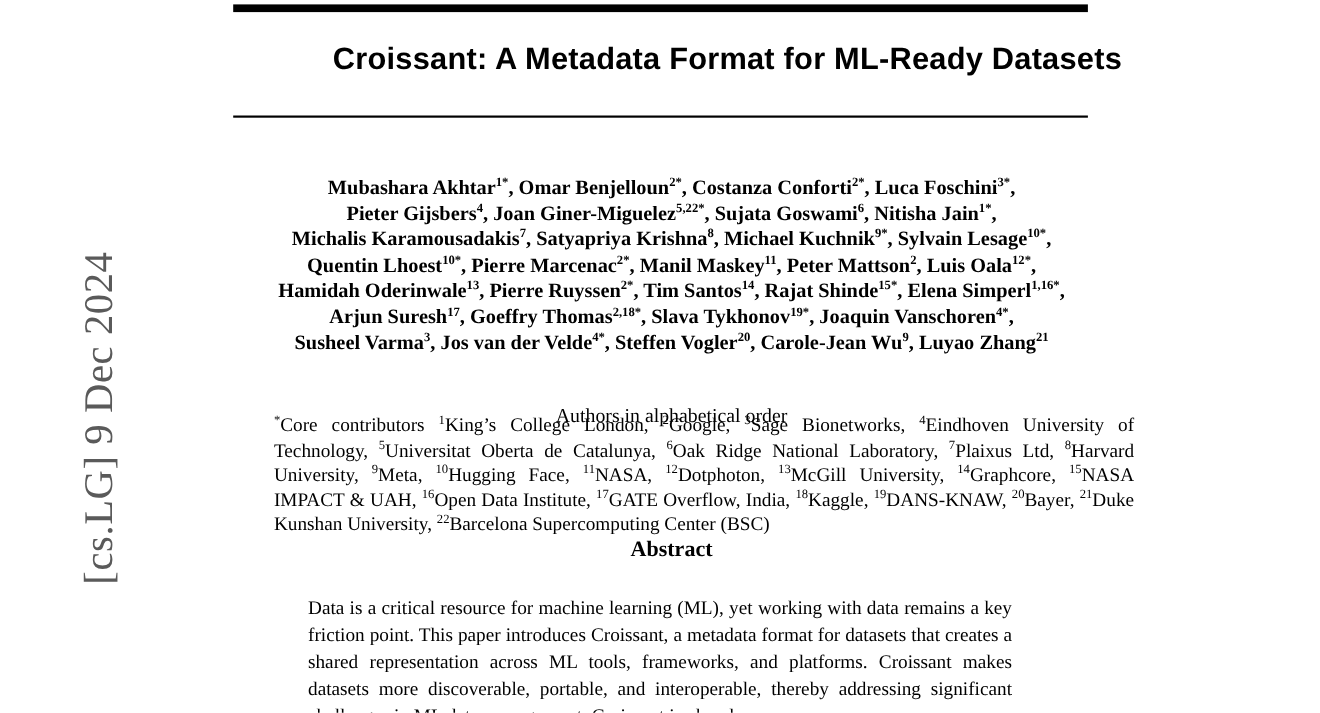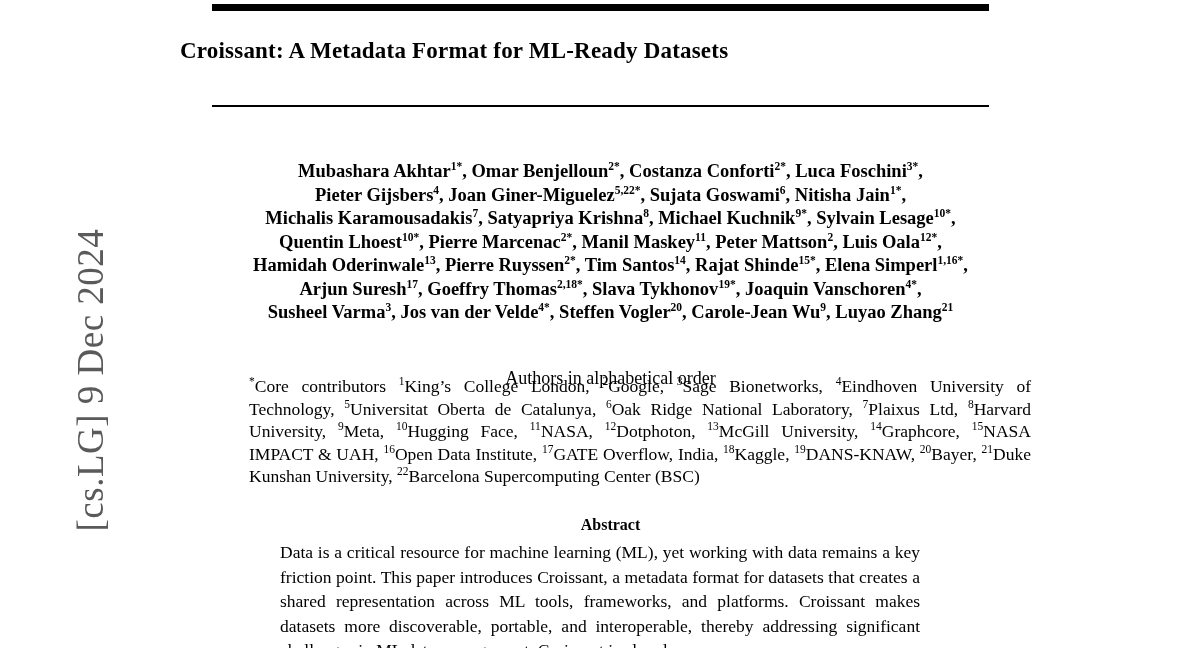--- a/index.html
+++ b/index.html
@@ -55,24 +55,24 @@
     width: 777px;
     height: 7px;
     background: #000;
   }
 
   .title {
     position: absolute;
     left: 60px;
     top: 38px;
     width: 840px;
-    text-align: left;
-    font-family: Liberation Serif, serif;
+    text-align: right;
+    font-family: Liberation Sans, sans-serif;
     font-weight: bold;
-    font-size: 23px;
+    font-size: 28px;
     letter-spacing: 0.2px;
   }
 
   .rule-under-title {
     position: absolute;
     left: 92px;
     top: 105px;
     width: 777px;
     height: 2px;
     background: #000;
@@ -119,25 +119,25 @@
   }
   .affiliations sup {
     font-size: 11.5px;
     vertical-align: super;
     line-height: 0;
   }
 
   .abstract-heading {
     position: absolute;
     left: 58px;
-    top: 516px;
+    top: 488px;
     width: 865px;
     text-align: center;
     font-weight: bold;
-    font-size: 16px;
+    font-size: 20px;
   }
 
   .abstract-body {
     position: absolute;
     left: 160px;
     top: 540px;
     width: 640px;
     text-align: justify;
     font-size: 17.5px;
     line-height: 24.5px;

